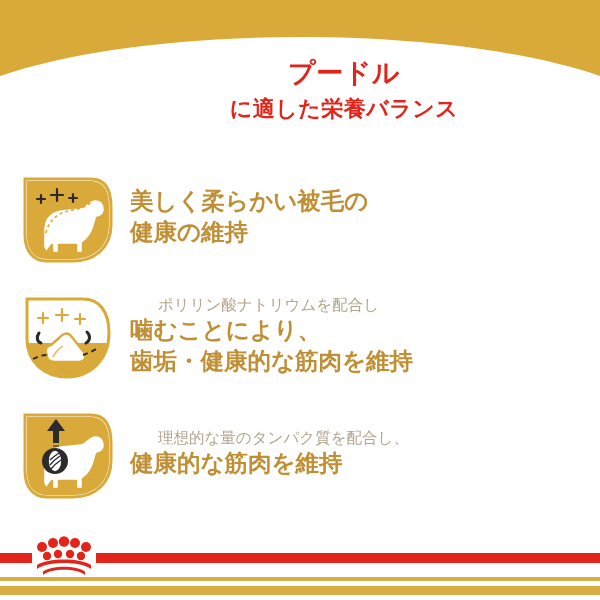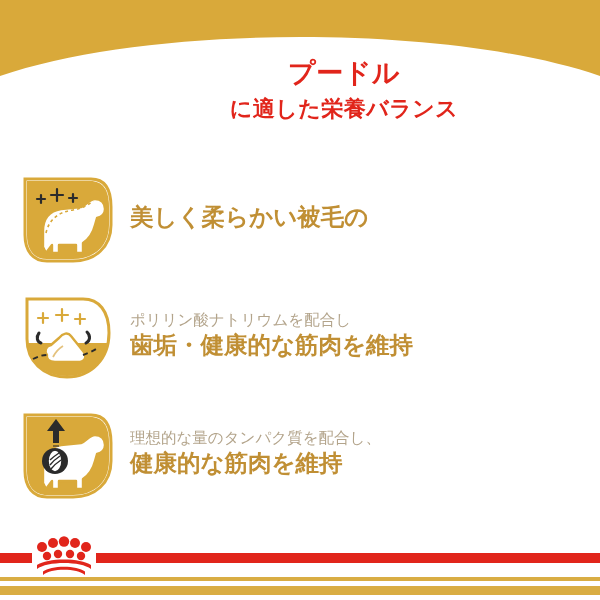--- a/index.html
+++ b/index.html
@@ -70,20 +70,21 @@
   }
   .feature .text-wrap {
     flex: 1 1 auto;
     padding-right: 14px;
   }
   .sub-line {
     color: #B3A48B;
     font-size: 15.5px;
     line-height: 21px;
     white-space: nowrap;
+    margin-left: 28px;
   }
   .main-line {
     color: #C08F34;
     font-weight: bold;
     font-size: 23.5px;
     line-height: 31px;
     white-space: nowrap;
   }
 
   
@@ -165,20 +166,21 @@
             <line x1="24" y1="32" x2="32" y2="32"></line>
             <line x1="44" y1="22" x2="44" y2="34"></line>
             <line x1="38" y1="28" x2="50" y2="28"></line>
             <line x1="60" y1="27" x2="60" y2="35"></line>
             <line x1="56" y1="31" x2="64" y2="31"></line>
           </g>
         </svg>
       </div>
       <div class="text-wrap">
         <div class="main-line">美しく柔らかい被毛の</div>
+        <div class="main-line">健康の維持</div>
       </div>
     </div>
 
     <div class="feature">
       <div class="icon-wrap">
         <svg width="104" height="100" viewBox="0 0 104 100">
           <path d="M14,14 L70,14 C86,14 96,26 96,48 C96,74 78,92 54,92 C30,92 14,76 14,54 Z" fill="none" stroke="#D9A93A" stroke-width="3"></path>
 
           <clipPath id="clip-badge2">
             <path d="M15,15 L70,15 C86,15 95,26 95,48 C95,74 78,91 54,91 C30,91 15,76 15,54 Z"></path>
@@ -206,20 +208,21 @@
             <line x1="25" y1="33" x2="35" y2="33"></line>
             <line x1="49" y1="24" x2="49" y2="36"></line>
             <line x1="43" y1="30" x2="55" y2="30"></line>
             <line x1="67" y1="29" x2="67" y2="39"></line>
             <line x1="62" y1="34" x2="72" y2="34"></line>
           </g>
         </svg>
       </div>
       <div class="text-wrap">
         <div class="sub-line">ポリリン酸ナトリウムを配合し</div>
+        <div class="main-line">噛むことにより、</div>
         <div class="main-line">歯垢・健康的な筋肉を維持</div>
       </div>
     </div>
 
     <div class="feature">
       <div class="icon-wrap">
         <svg width="104" height="100" viewBox="0 0 104 100">
           <path d="M12,12 L78,12 C92,12 98,22 98,40 L98,58 C98,80 82,94 60,94 L34,94 C20,94 12,84 12,68 Z" fill="none" stroke="#D9A93A" stroke-width="3"></path>
           <path d="M14,14 L77,14 C90,14 96,23 96,40 L96,58 C96,79 81,92 60,92 L34,92 C21,92 14,83 14,68 Z" fill="#D9A93A"></path>
 

